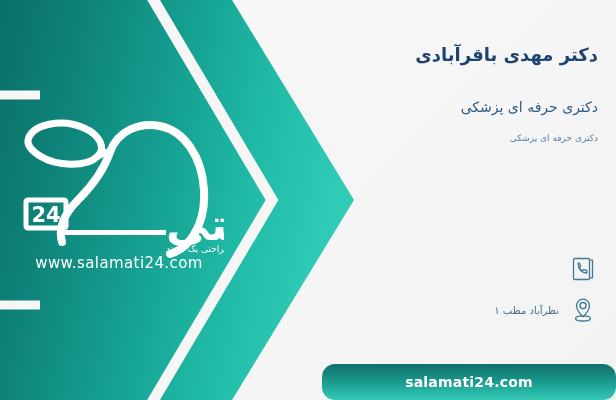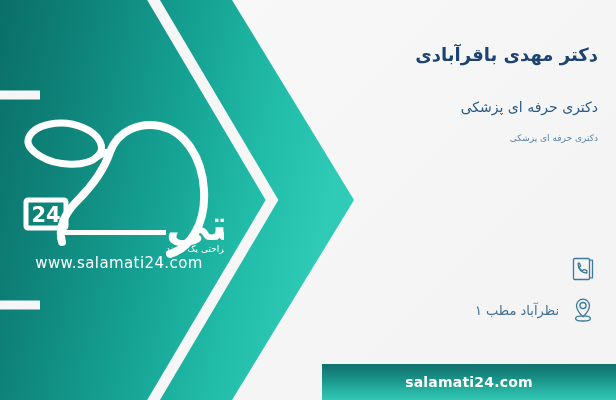--- a/index.html
+++ b/index.html
@@ -115,37 +115,38 @@
   .icon-box {
     width: 34px;
     height: 34px;
     display: flex;
     align-items: center;
     justify-content: center;
     flex: none;
   }
   .icon-label {
     color: #2f6289;
-    font-size: 13px;
+    font-size: 10px;
     direction: rtl;
     white-space: nowrap;
     opacity: .9;
   }
 
   
   .bottom-bar {
     position: absolute;
     left: 322px;
     bottom: 0;
     width: 294px;
     height: 36px;
     background: linear-gradient(180deg, #11706b 0%, #188f85 38%, #28b6a6 78%, #36c7b4 100%);
     display: flex;
     align-items: center;
     justify-content: center;
+    border-radius: 13px;
   }
   .bottom-bar-text {
     color: #ffffff;
     font-size: 14px;
     font-weight: bold;
     letter-spacing: .2px;
   }
 </style>
 </head>
 <body>

